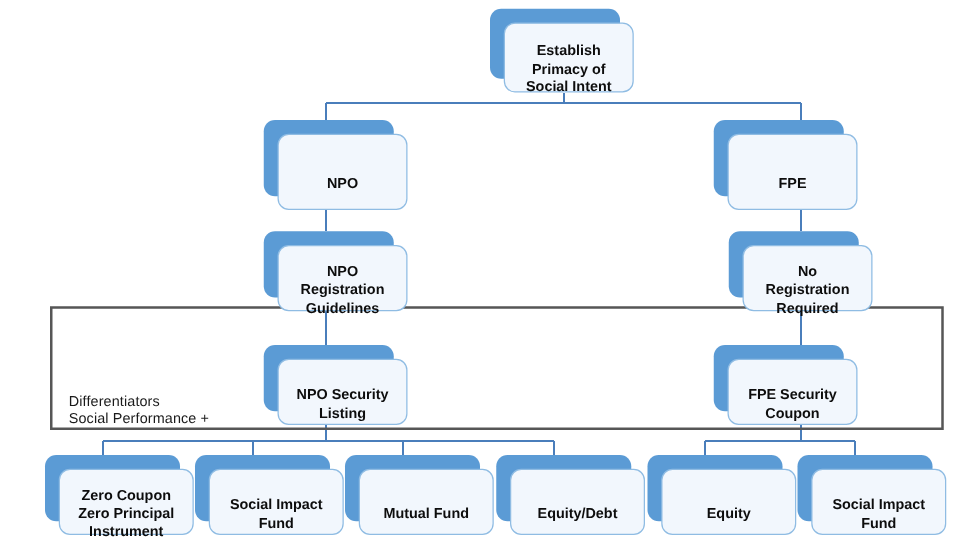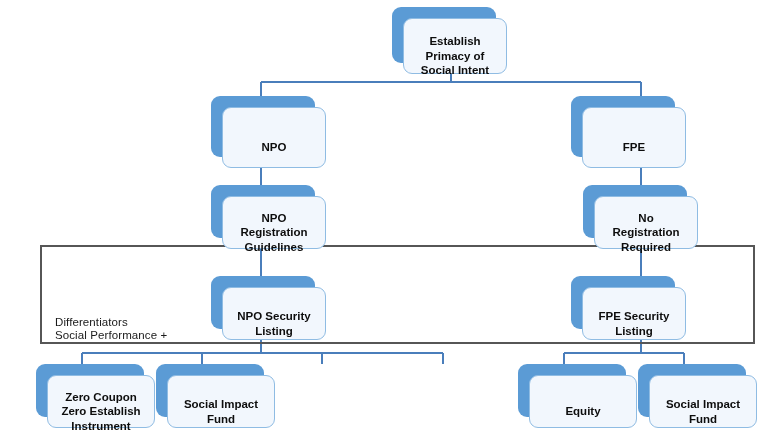--- a/index.html
+++ b/index.html
@@ -169,42 +169,54 @@
     <div class="face">
       <span class="label">NPO Security
 Listing</span>
     </div>
   </div>
 
   <div class="node" style="left:571px; top:276px; width:104px; height:53px;">
     <div class="shadow"></div>
     <div class="face">
       <span class="label">FPE Security
-Listing</span>
+Coupon</span>
     </div>
   </div>
 
   <div class="node small" style="left:36px; top:364px; width:108px; height:53px;">
     <div class="shadow"></div>
     <div class="face">
       <span class="label">Zero Coupon
-Zero Establish
+Zero Principal
 Instrument</span>
     </div>
   </div>
 
   <div class="node small" style="left:156px; top:364px; width:108px; height:53px;">
     <div class="shadow"></div>
     <div class="face">
       <span class="label">Social Impact
 Fund</span>
     </div>
   </div>
 
-
+  <div class="node small" style="left:276px; top:364px; width:108px; height:53px;">
+    <div class="shadow"></div>
+    <div class="face">
+      <span class="label">Mutual Fund</span>
+    </div>
+  </div>
+
+  <div class="node small" style="left:397px; top:364px; width:108px; height:53px;">
+    <div class="shadow"></div>
+    <div class="face">
+      <span class="label">Equity/Debt</span>
+    </div>
+  </div>
 
   <div class="node small" style="left:518px; top:364px; width:108px; height:53px;text-decoration:underline;">
     <div class="shadow"></div>
     <div class="face">
       <span class="label">Equity</span>
     </div>
   </div>
 
   <div class="node small" style="left:638px; top:364px; width:108px; height:53px;">
     <div class="shadow"></div>

